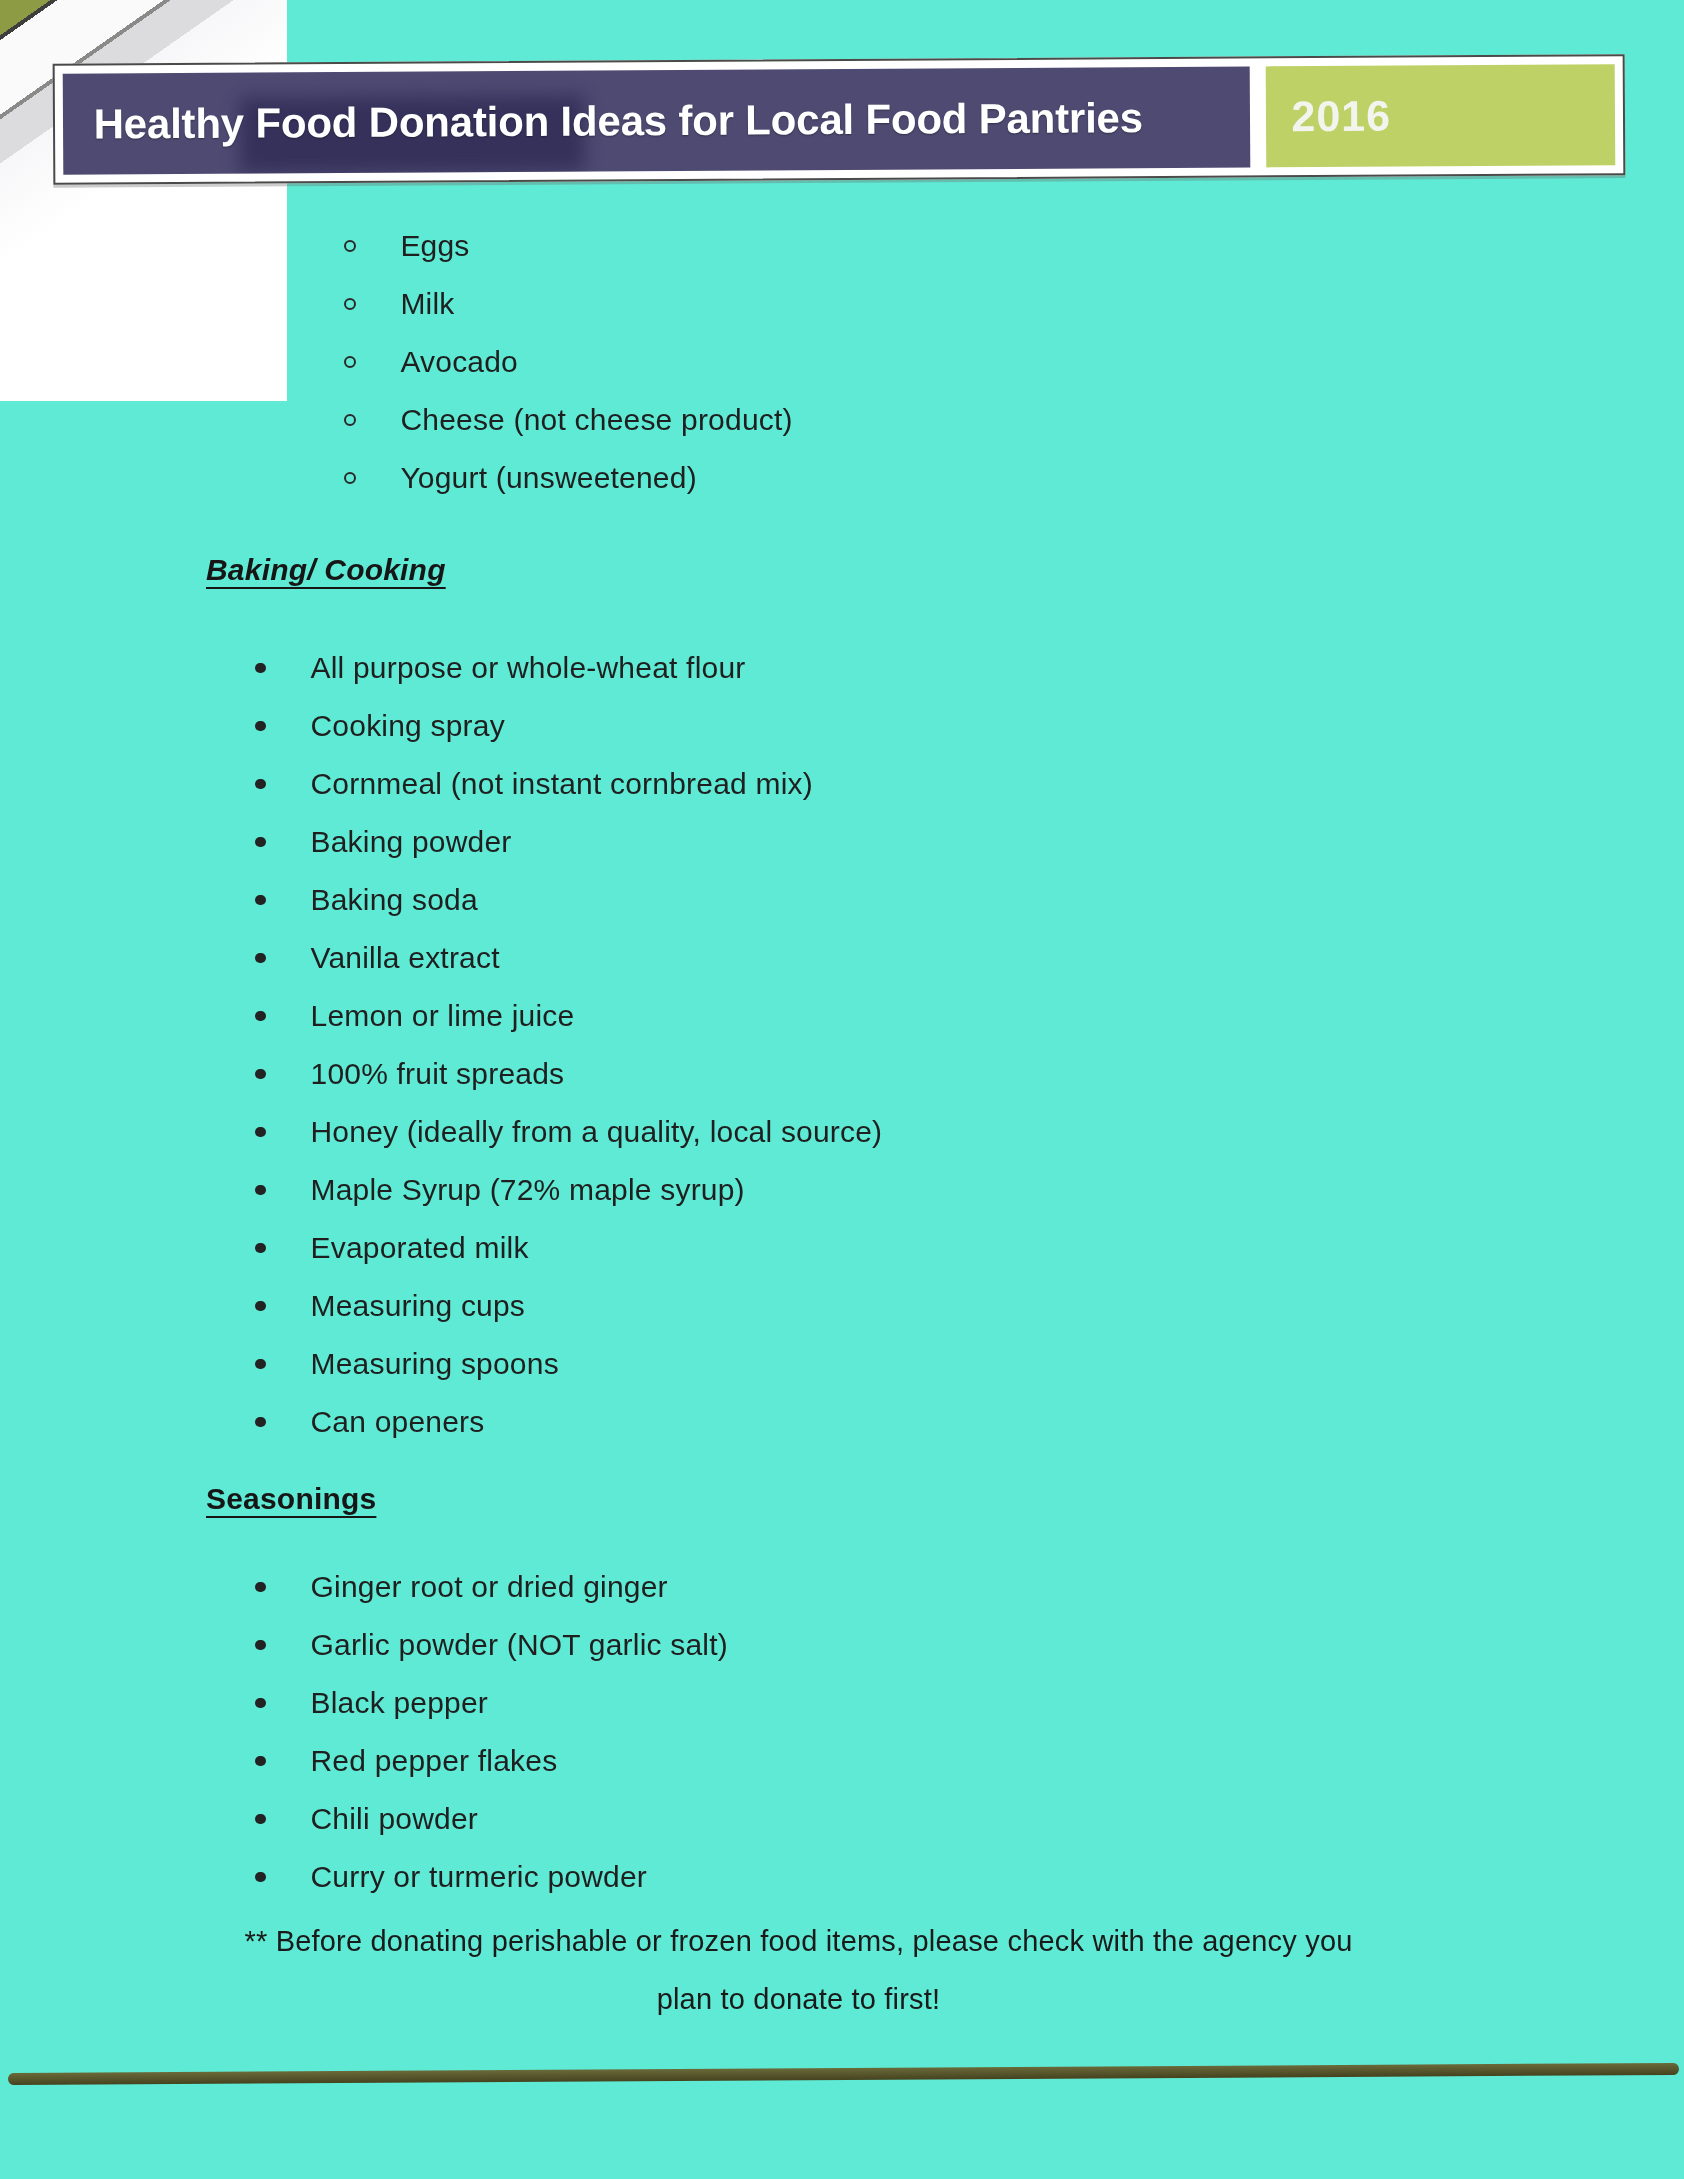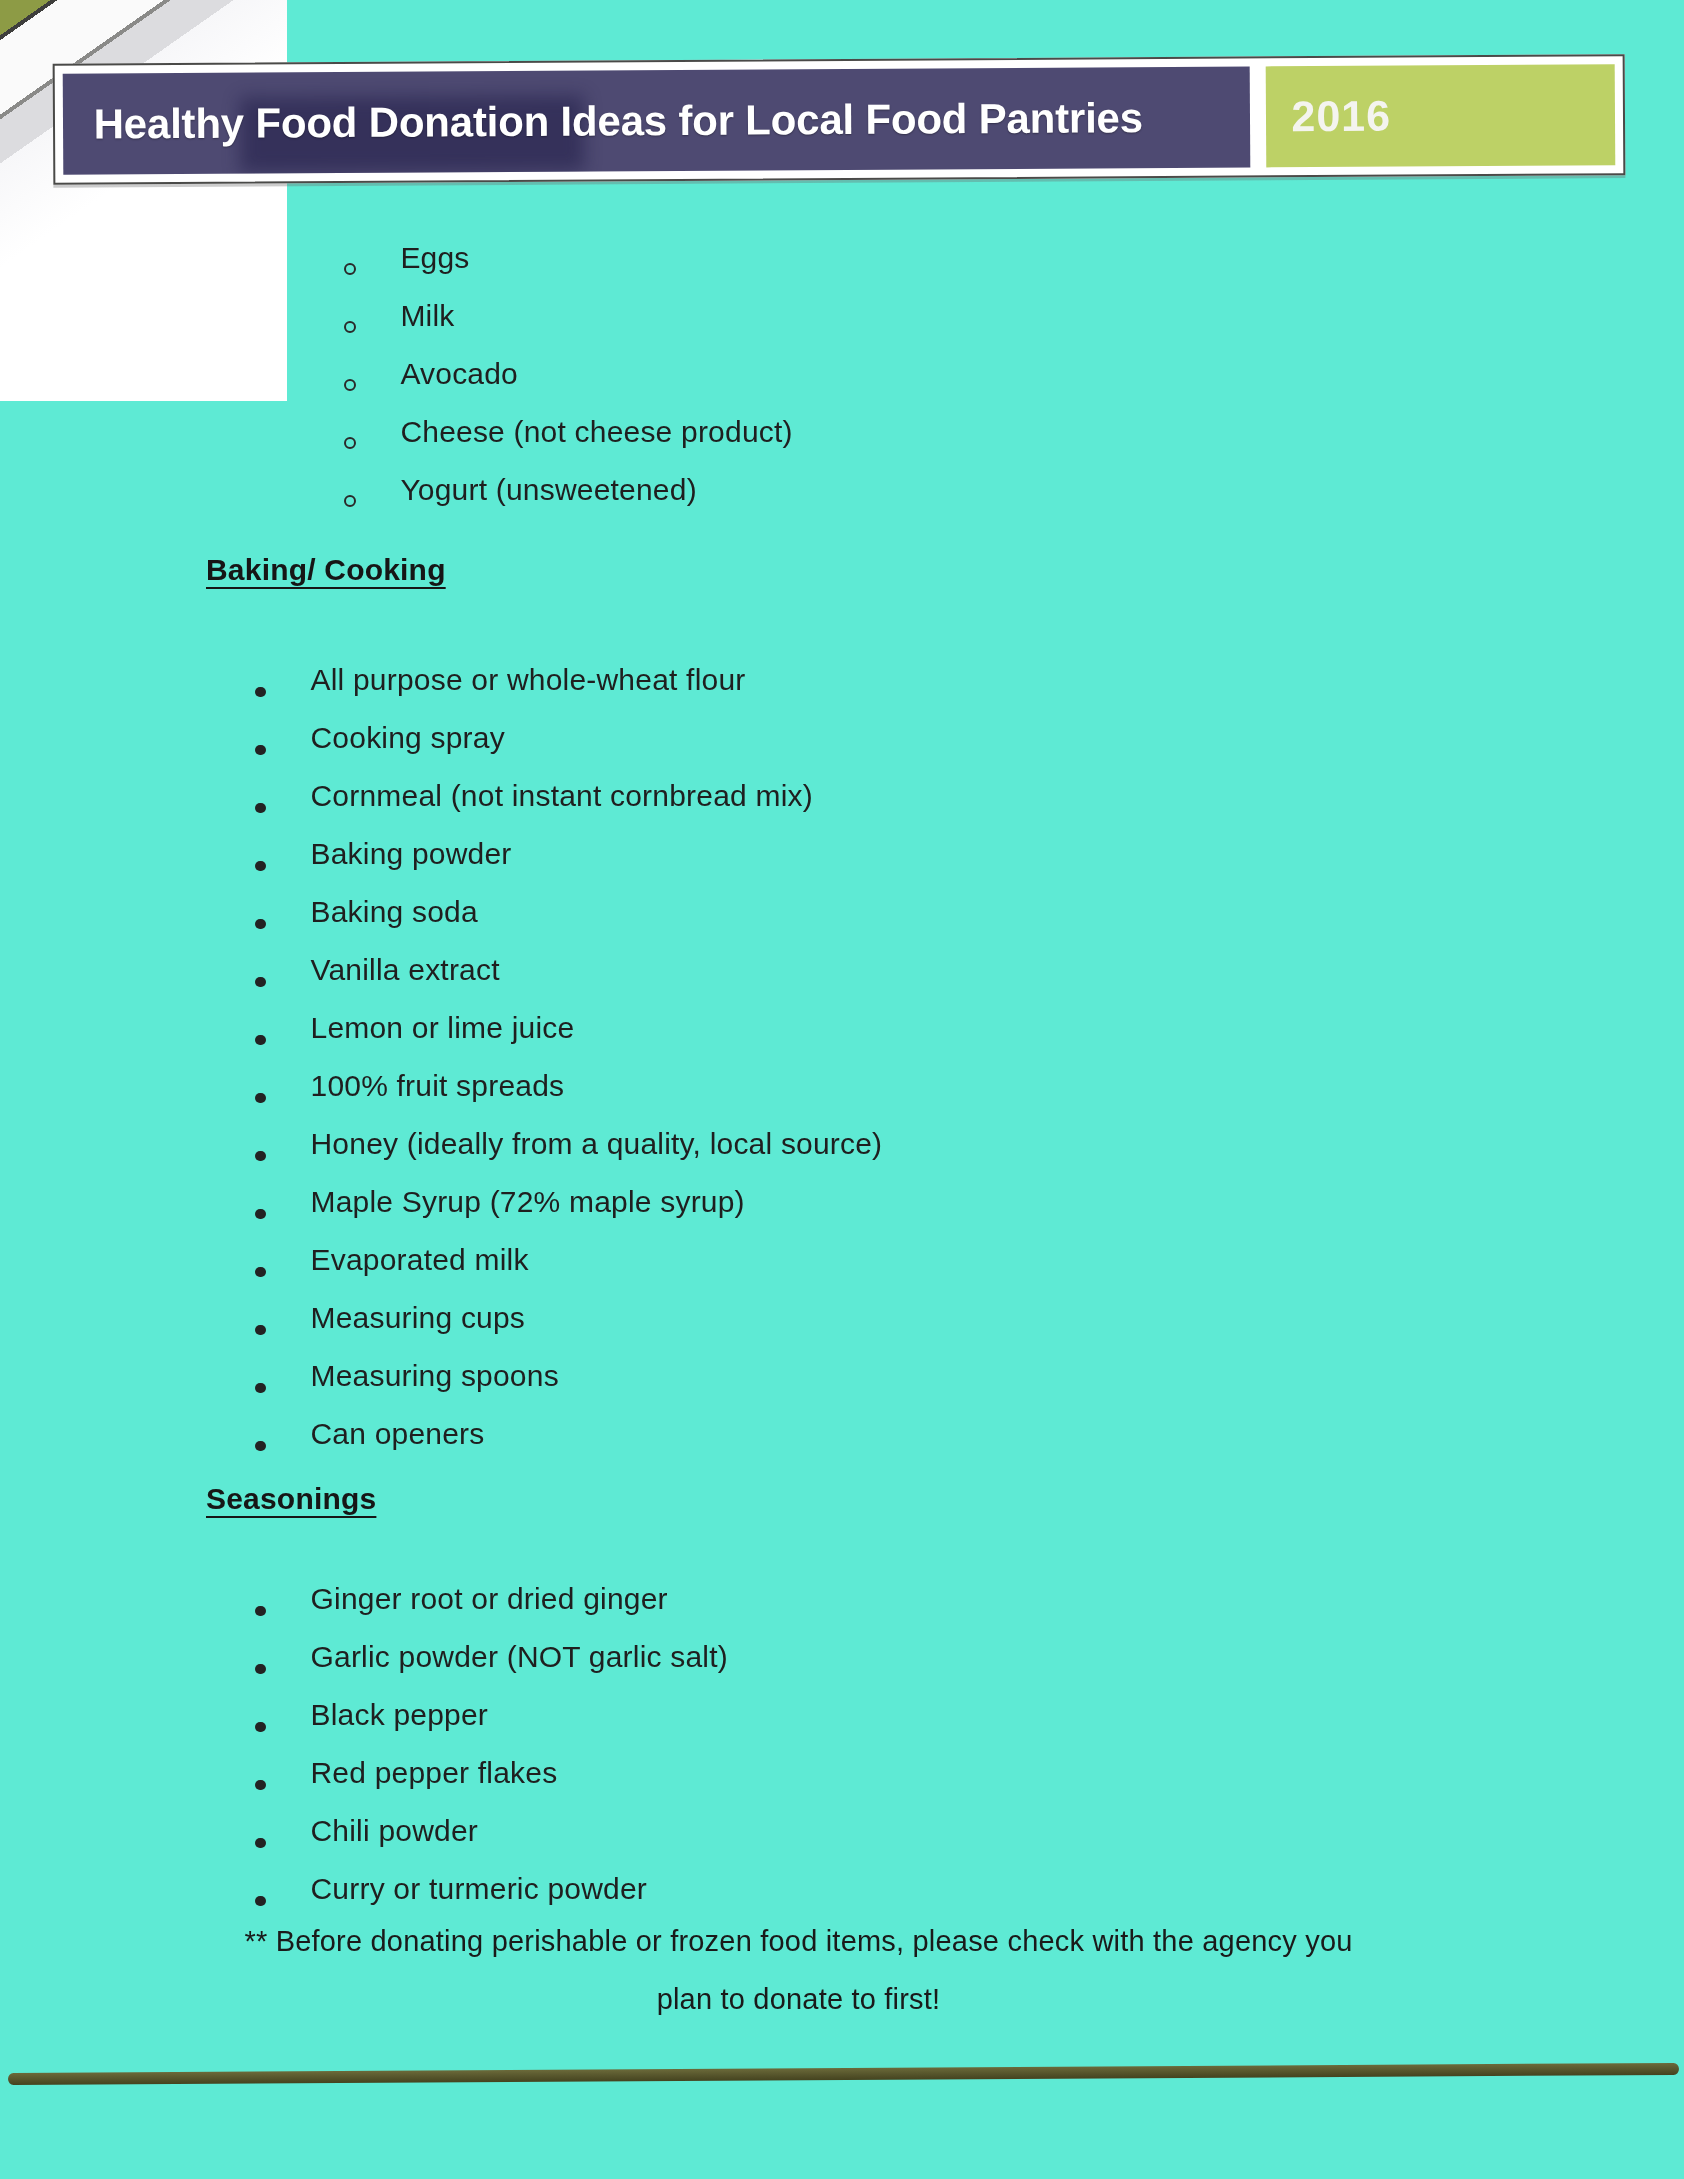--- a/index.html
+++ b/index.html
@@ -86,21 +86,21 @@
 
   
   ul.doc-list {
     list-style: none;
     margin: 0; padding: 0;
     position: absolute;
   }
   ul.doc-list li {
     height: 58px;
     display: flex;
-    align-items: flex-end;
+    align-items: center;
     font-size: 30px;
     letter-spacing: 0.2px;
     color: var(--text, #1f1f1f);
     white-space: nowrap;
   }
   .intro-list { left: 344px; top: 217px; }
   .intro-list li { height: 59px; }
   .o-bullet {
     flex: 0 0 auto;
     width: 12.4px; height: 12.4px;
@@ -123,21 +123,21 @@
     position: absolute;
     left: 206px;
     font-size: 30px;
     font-weight: bold;
     color: #161616;
     text-decoration: underline;
     text-decoration-thickness: 2.4px;
     text-underline-offset: 6.7px;
     letter-spacing: 0.2px;
   }
-  .heading-baking { top: 553px; }
+  .heading-baking { top: 553px; font-style: italic; }
   .heading-seasonings { top: 1482px; }
 
   
   .footnote {
     position: absolute;
     left: 115px; top: 1912px;
     width: 1367px;
     text-align: center;
     font-size: 29px;
     font-weight: normal;

